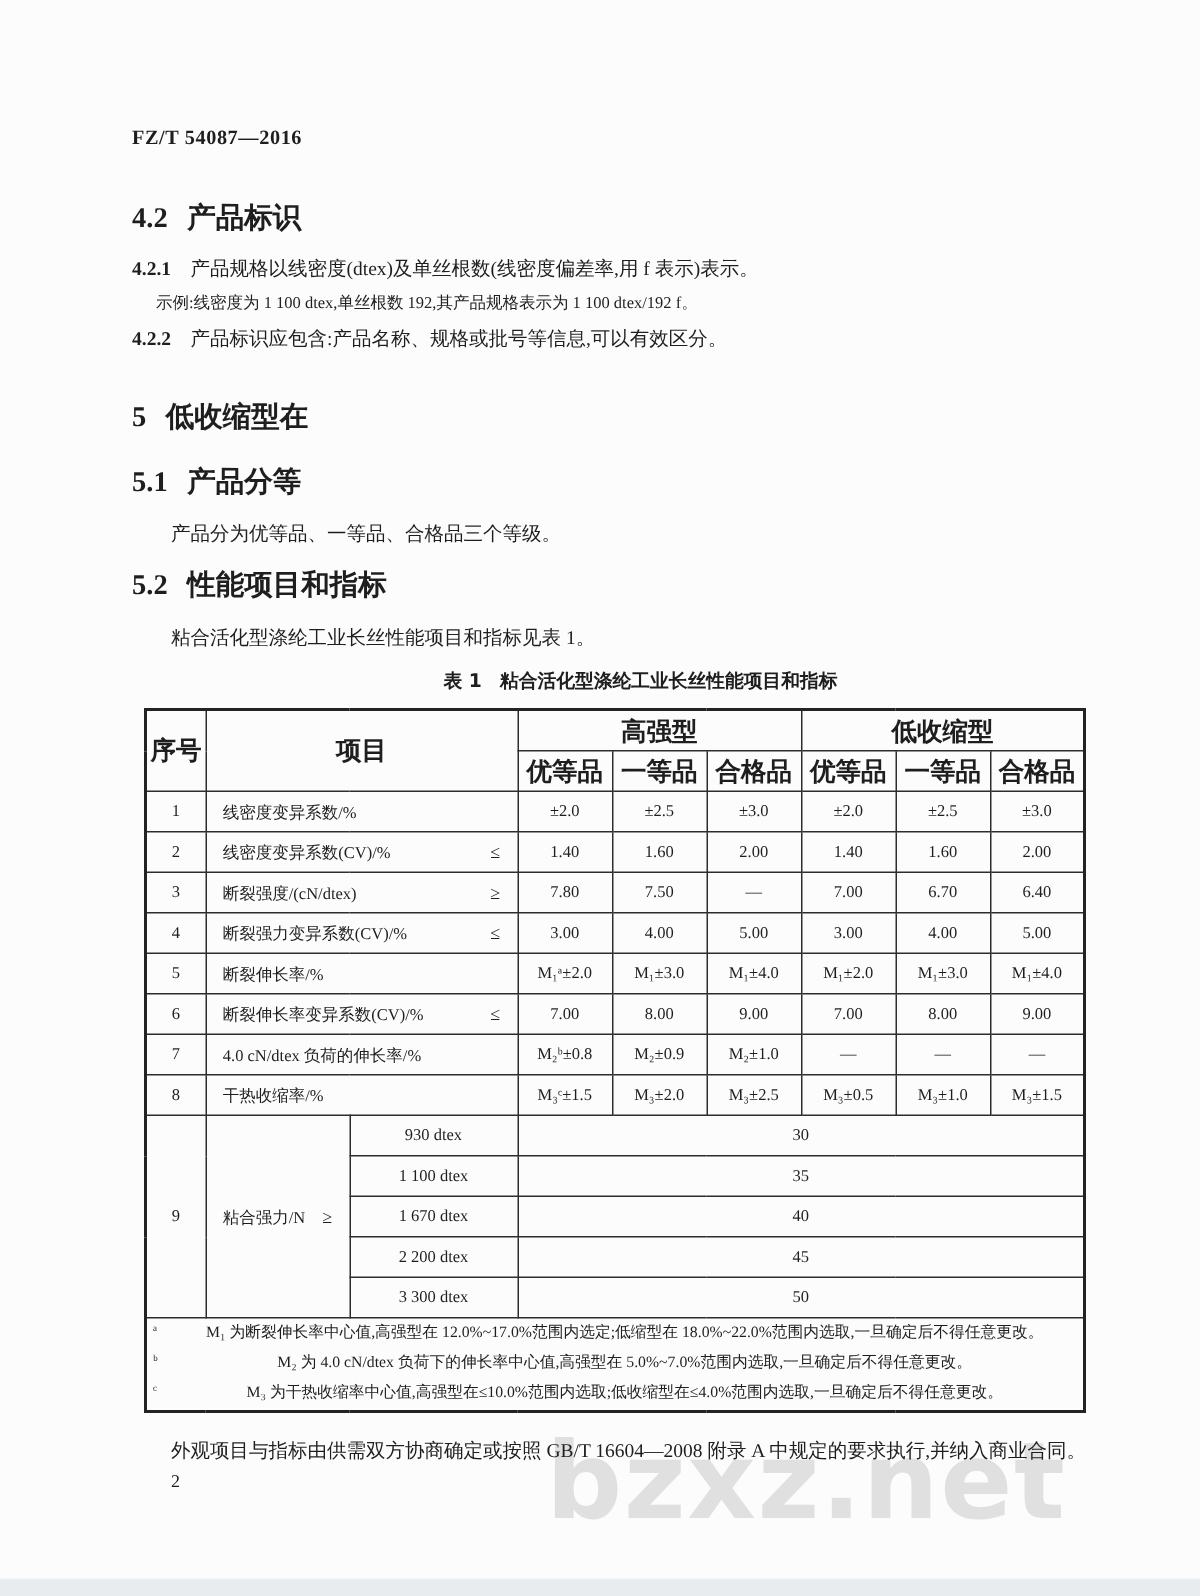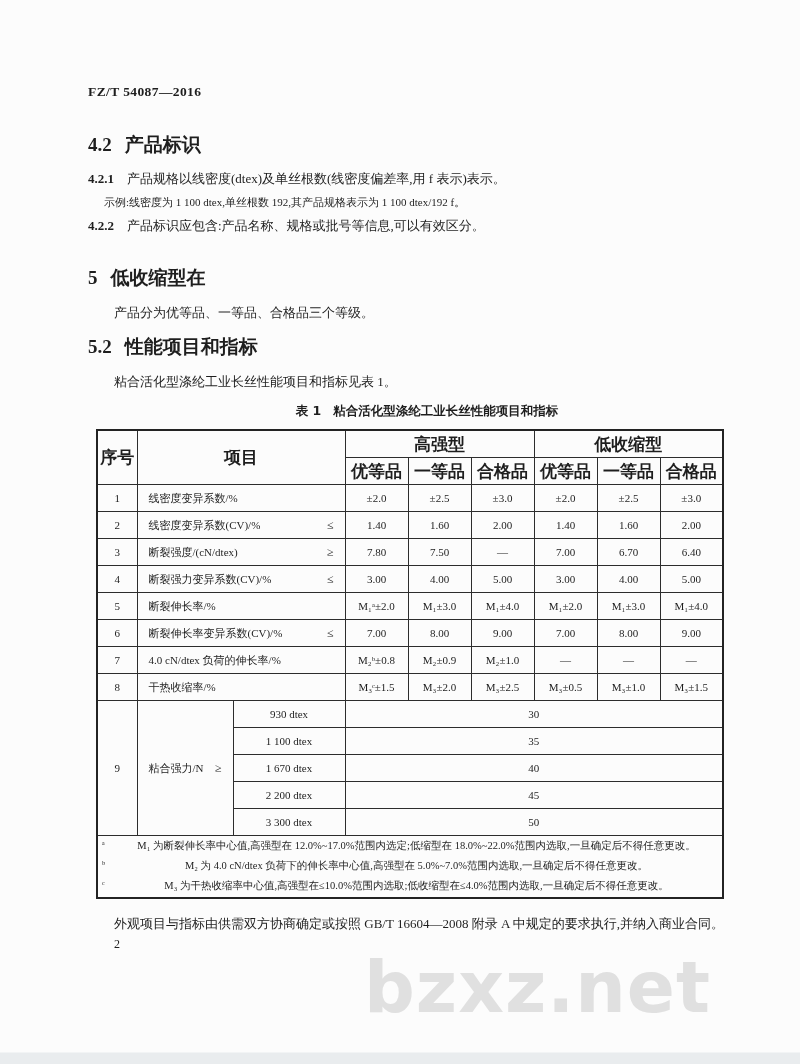--- a/index.html
+++ b/index.html
@@ -78,20 +78,24 @@
 
     <div class="npara p422">
       <span class="pnum">4.2.2</span><span>产品标识应包含:产品名称、规格或批号等信息,可以有效区分。</span>
     </div>
 
     <div class="sec h5">
       <span class="num">5</span>
       <span>低收缩型在</span>
     </div>
 
+    <div class="sec h51">
+      <span class="num">5.1</span>
+      <span>产品分等</span>
+    </div>
 
     <div class="plain p51">产品分为优等品、一等品、合格品三个等级。</div>
 
     <div class="sec h52">
       <span class="num">5.2</span>
       <span>性能项目和指标</span>
     </div>
 
     <div class="plain p52">粘合活化型涤纶工业长丝性能项目和指标见表 1。</div>
 

